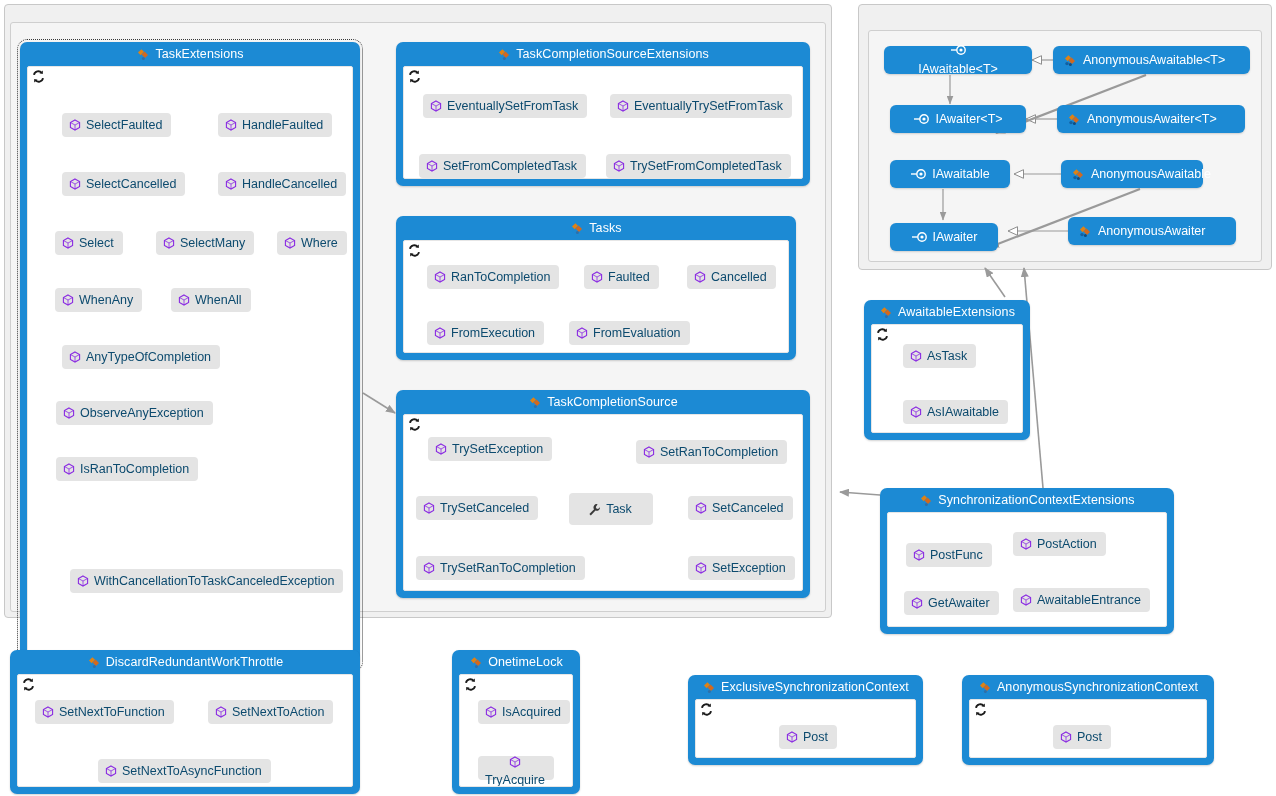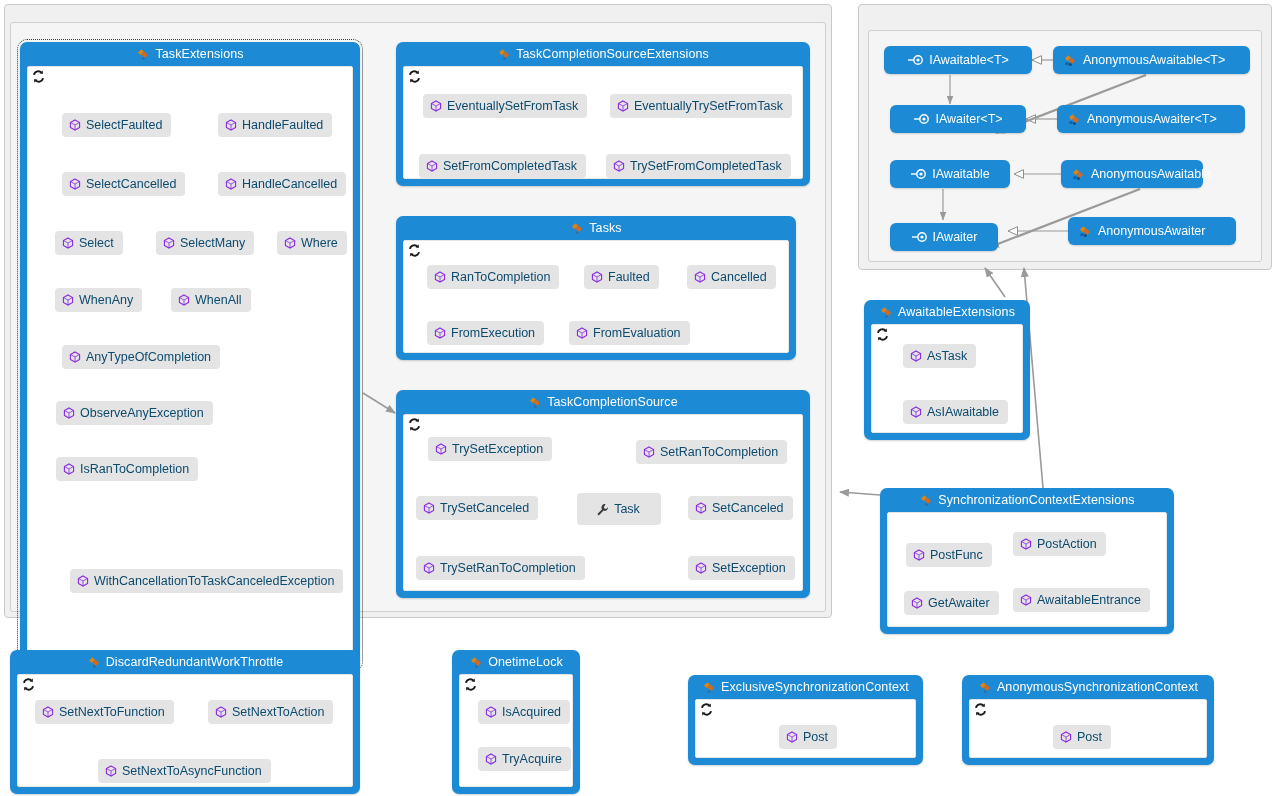--- a/index.html
+++ b/index.html
@@ -487,21 +487,21 @@
       <div class="member" style="left:12px;top:81px;">
         <span class="ico">
           <svg width="12" height="12" viewBox="0 0 12 12">
               <path d="M6 1 L10.6 3.5 L10.6 8.5 L6 11 L1.4 8.5 L1.4 3.5 Z" fill="none" stroke="#8a2be2" stroke-width="1.1"></path>
               <path d="M1.4 3.5 L6 6 L10.6 3.5 M6 6 L6 11" fill="none" stroke="#8a2be2" stroke-width=".8"></path>
             </svg>
         </span>
         <span class="lbl">TrySetCanceled</span>
       </div>
 
-      <div class="member" style="left:165px;top:78px;width:84px;height:32px;justify-content:center;margin-left:8px;">
+      <div class="member" style="left:165px;top:78px;width:84px;height:32px;justify-content:center;">
         <span class="ico">
           <svg width="13" height="13" viewBox="0 0 13 13">
             <path d="M9.6 1.2 a3.3 3.3 0 0 0-3.5 5.1 L1.4 11 l1.4 1.4 L7.5 7.6 A3.3 3.3 0 0 0 12 4.3 L10 6 L8.4 5.6 L7.8 4 Z" fill="#3a3a3a"></path>
           </svg>
         </span>
         <span class="lbl">Task</span>
       </div>
 
       <div class="member" style="left:284px;top:81px;">
         <span class="ico">
@@ -528,21 +528,21 @@
           <svg width="12" height="12" viewBox="0 0 12 12">
               <path d="M6 1 L10.6 3.5 L10.6 8.5 L6 11 L1.4 8.5 L1.4 3.5 Z" fill="none" stroke="#8a2be2" stroke-width="1.1"></path>
               <path d="M1.4 3.5 L6 6 L10.6 3.5 M6 6 L6 11" fill="none" stroke="#8a2be2" stroke-width=".8"></path>
             </svg>
         </span>
         <span class="lbl">SetException</span>
       </div>
     </div>
   </div>
 
-  <div class="ibox center" style="left:884px;top:46px;width:148px;">
+  <div class="ibox center" style="left:884px;top:46px;width:148px;flex-direction:column;">
     <span class="ico">
       <svg width="16" height="12" viewBox="0 0 16 12">
         <circle cx="11" cy="6" r="4.2" fill="none" stroke="#ffffff" stroke-width="1.4"></circle>
         <circle cx="11" cy="6" r="1.6" fill="#ffffff"></circle>
         <path d="M1 6 L6.8 6" stroke="#ffffff" stroke-width="1.4"></path>
       </svg>
     </span>
     <span class="lbl">IAwaitable&lt;T&gt;</span>
   </div>
 
@@ -805,21 +805,21 @@
       <div class="member" style="left:18px;top:25px;">
         <span class="ico">
           <svg width="12" height="12" viewBox="0 0 12 12">
               <path d="M6 1 L10.6 3.5 L10.6 8.5 L6 11 L1.4 8.5 L1.4 3.5 Z" fill="none" stroke="#8a2be2" stroke-width="1.1"></path>
               <path d="M1.4 3.5 L6 6 L10.6 3.5 M6 6 L6 11" fill="none" stroke="#8a2be2" stroke-width=".8"></path>
             </svg>
         </span>
         <span class="lbl">IsAcquired</span>
       </div>
 
-      <div class="member" style="left:18px;top:72px;">
+      <div class="member" style="left:18px;top:81px;flex-direction:column;">
         <span class="ico">
           <svg width="12" height="12" viewBox="0 0 12 12">
               <path d="M6 1 L10.6 3.5 L10.6 8.5 L6 11 L1.4 8.5 L1.4 3.5 Z" fill="none" stroke="#8a2be2" stroke-width="1.1"></path>
               <path d="M1.4 3.5 L6 6 L10.6 3.5 M6 6 L6 11" fill="none" stroke="#8a2be2" stroke-width=".8"></path>
             </svg>
         </span>
         <span class="lbl">TryAcquire</span>
       </div>
     </div>
   </div>

